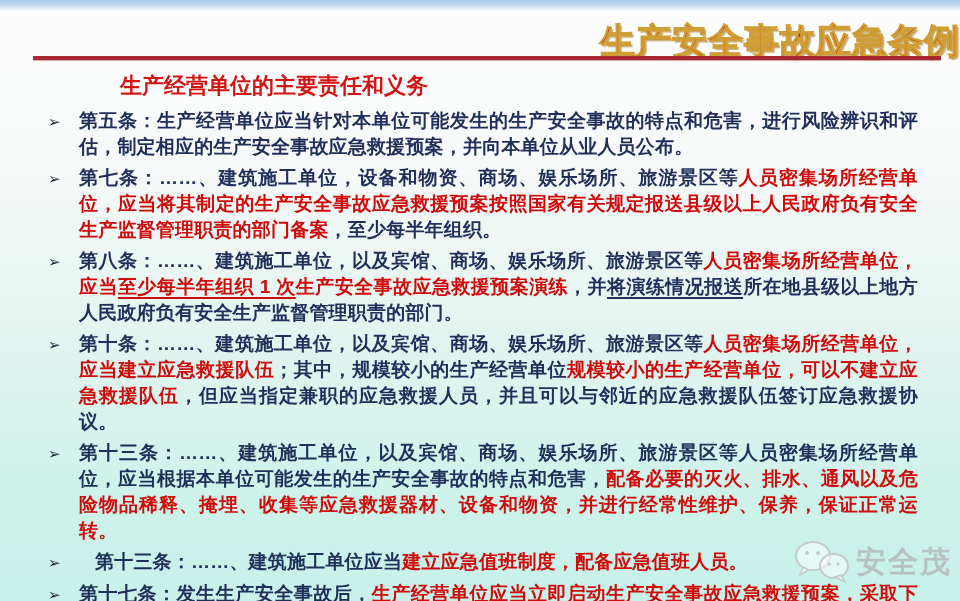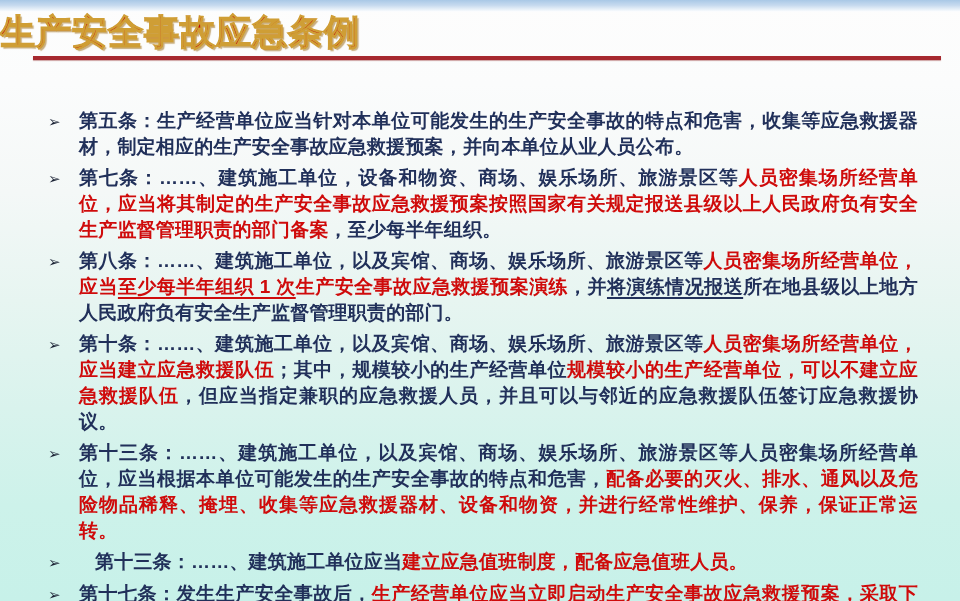--- a/index.html
+++ b/index.html
@@ -12,22 +12,22 @@
       #fdfdfd 0%, #fbfcfc 14%, #f4f8f7 32%,
       #e7f5f1 50%, #d9f3ed 68%, #cdf2ea 84%, #c7f1e9 100%);
   }
 
   .top-band {
     position:absolute; top:0; left:0; right:0; height:12px;
     background:linear-gradient(180deg,#a9c8e6 0%, #c7daef 45%, #eff5fb 85%, #ffffff 100%);
   }
 
   .title {
-    position:absolute; top:9px; left:0; width:100%;
-    text-align:left; font-size:35px; font-weight:bold; letter-spacing:1px;
+    position:absolute; top:18px; left:0; width:100%;
+    text-align:right; font-size:35px; font-weight:bold; letter-spacing:1px;
     color:#c00606;
     -webkit-text-stroke:1.2px #cf9e35;
     text-shadow:2px 2px 1px rgba(156,108,22,0.55);
   }
 
   .red-rule {
     position:absolute; top:56px; left:33px; width:908px; height:4px;
     background:#a6292f;
     box-shadow:0 1px 1px rgba(140,30,30,0.4);
   }
@@ -70,25 +70,26 @@
 <body>
 
 <div class="slide">
 
   <div class="top-band"></div>
 
   <h1 class="title">生产安全事故应急条例</h1>
 
   <div class="red-rule"></div>
 
+  <h2 class="subtitle">生产经营单位的主要责任和义务</h2>
 
   <div class="bullets" id="bullets">
       <div class="bullet">
         <span class="marker" style="color: rgb(28, 36, 54);">➢</span>
-        <div class="btext"><span style="color: rgb(33, 48, 90);">第五条：生产经营单位应当针对本单位可能发生的生产安全事故的特点和危害，收集等应急救援器材，制定相应的生产安全事故应急救援预案，并向本单位从业人员公布。</span></div>
+        <div class="btext"><span style="color: rgb(33, 48, 90);">第五条：生产经营单位应当针对本单位可能发生的生产安全事故的特点和危害，进行风险辨识和评估，制定相应的生产安全事故应急救援预案，并向本单位从业人员公布。</span></div>
       </div>
       <div class="bullet">
         <span class="marker" style="color: rgb(28, 36, 54);">➢</span>
         <div class="btext"><span style="color: rgb(33, 48, 90);">第七条：……、建筑施工单位，设备和物资、商场、娱乐场所、旅游景区等</span><span style="color: rgb(207, 11, 11);">人员密集场所经营单位，应当将其制定的生产安全事故应急救援预案按照国家有关规定报送县级以上人民政府负有安全生产监督管理职责的部门备案</span><span style="color: rgb(33, 48, 90);">，至少每半年组织。</span></div>
       </div>
       <div class="bullet">
         <span class="marker" style="color: rgb(28, 36, 54);">➢</span>
         <div class="btext"><span style="color: rgb(33, 48, 90);">第八条：……、建筑施工单位，以及宾馆、商场、娱乐场所、旅游景区等</span><span style="color: rgb(207, 11, 11);">人员密集场所经营单位，应当</span><span class="run-u" style="color: rgb(207, 11, 11);">至少每半年组织 1 次</span><span style="color: rgb(207, 11, 11);">生产安全事故应急救援预案演练</span><span style="color: rgb(33, 48, 90);">，并</span><span class="run-u" style="color: rgb(33, 48, 90);">将演练情况报送</span><span style="color: rgb(33, 48, 90);">所在地县级以上地方人民政府负有安全生产监督管理职责的部门。</span></div>
       </div>
       <div class="bullet">
@@ -102,14 +103,31 @@
       <div class="bullet">
         <span class="marker" style="color: rgb(28, 36, 54);">➢</span>
         <div class="btext"><span style="color: rgb(33, 48, 90); margin-left: 16px;">第十三条：……、建筑施工单位应当</span><span style="color: rgb(207, 11, 11);">建立应急值班制度，配备应急值班人员。</span></div>
       </div>
       <div class="bullet">
         <span class="marker" style="color: rgb(28, 36, 54);">➢</span>
         <div class="btext"><span style="color: rgb(33, 48, 90);">第十七条：发生生产安全事故后，</span><span style="color: rgb(207, 11, 11);">生产经营单位应当立即启动生产安全事故应急救援预案，采取下列一项或者多项应急救援措施</span></div>
       </div>
     </div>
 
+  <div class="watermark">
+    <svg width="58" height="46" viewBox="0 0 58 46">
+      <g fill="rgba(255,255,255,0.55)" stroke="#c2cbca" stroke-width="2">
+        <ellipse cx="20" cy="17" rx="17" ry="14"></ellipse>
+        <path d="M10 28 L7 36 L16 31 Z" stroke-width="1.5"></path>
+        <ellipse cx="41" cy="27" rx="14" ry="12"></ellipse>
+        <path d="M48 36 L52 43 L42 38 Z" stroke-width="1.5"></path>
+      </g>
+      <g fill="#c2cbca">
+        <circle cx="14" cy="14" r="2"></circle>
+        <circle cx="25" cy="14" r="2"></circle>
+        <circle cx="36" cy="25" r="1.7"></circle>
+        <circle cx="45" cy="25" r="1.7"></circle>
+      </g>
+    </svg>
+    <span>安全茂</span>
+  </div>
 
 </div>
 
 </body></html>

